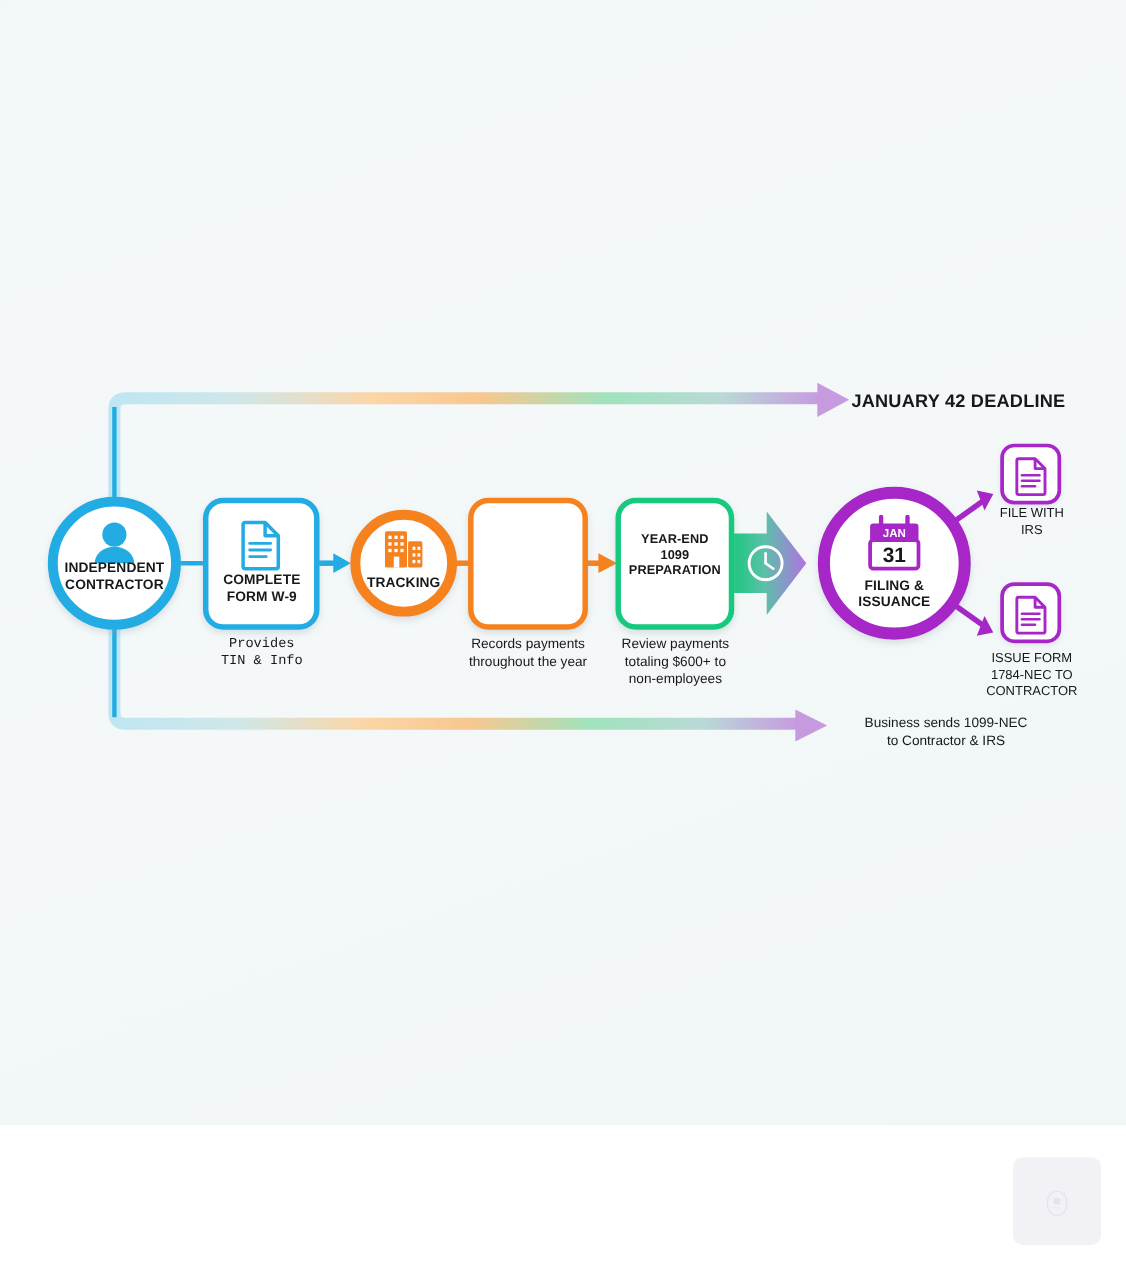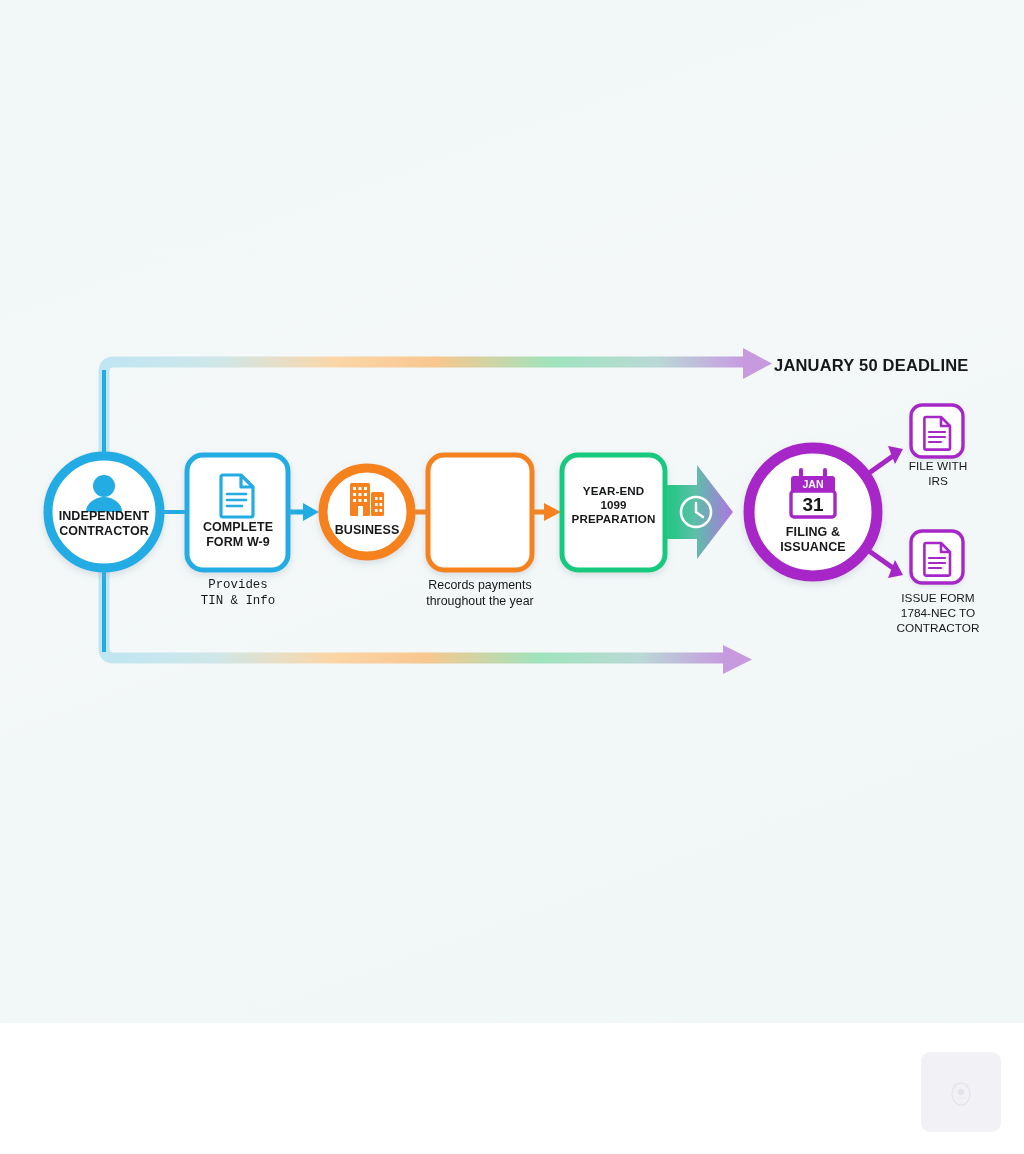--- a/index.html
+++ b/index.html
@@ -233,34 +233,39 @@
   </svg>
 
   <div class="lbl node-title" style="left:34px; top:509px; width:140px;">INDEPENDENT
 CONTRACTOR</div>
 
   <div class="lbl node-title" style="left:188px; top:520px; width:100px;">COMPLETE
 FORM W-9</div>
   <div class="lbl caption" style="left:178px; top:578px; width:120px;font-family:Liberation Mono, monospace;">Provides
 TIN &amp; Info</div>
 
-  <div class="lbl node-title" style="left:317px; top:523px; width:100px;">BUSINESS</div>
+  <div class="lbl node-title" style="left:317px; top:523px; width:100px;">TRACKING</div>
 
   <div class="lbl caption" style="left:408px; top:578px; width:144px;">Records payments
 throughout the year</div>
 
   <div class="lbl node-title sm" style="left:562px; top:484px; width:103px;">YEAR-END
 1099
 PREPARATION</div>
+  <div class="lbl caption" style="left:545px; top:578px; width:138px;">Review payments
+totaling $600+ to
+non-employees</div>
 
   <div class="lbl node-title" style="left:753px; top:525px; width:120px;">FILING &amp;
 ISSUANCE</div>
 
-  <div class="lbl headline" style="left:774px; top:355px; width:240px; text-align:left;">JANUARY 50 DEADLINE</div>
-
+  <div class="lbl headline" style="left:774px; top:355px; width:240px; text-align:left;">JANUARY 42 DEADLINE</div>
+
+  <div class="lbl caption" style="left:768px; top:650px; width:184px;">Business sends 1099-NEC
+to Contractor &amp; IRS</div>
 
   <div class="lbl outlabel" style="left:888px; top:459px; width:100px;">FILE WITH
 IRS</div>
 
   <div class="lbl outlabel" style="left:876px; top:591px; width:124px;">ISSUE FORM
 1784-NEC TO
 CONTRACTOR</div>
 
 </div>
 

